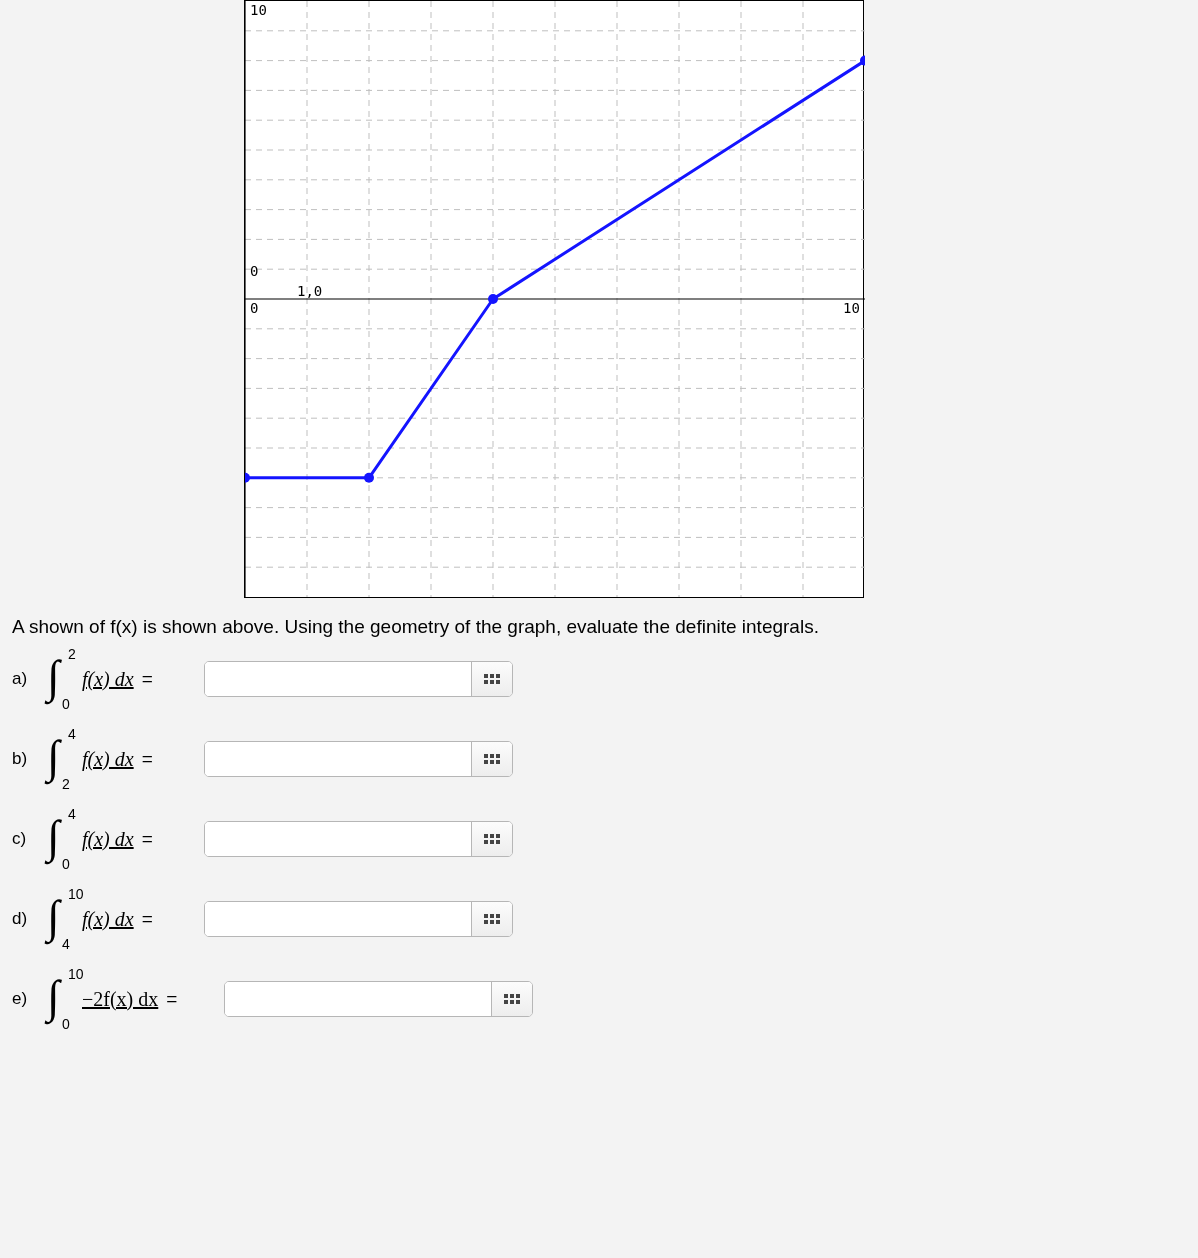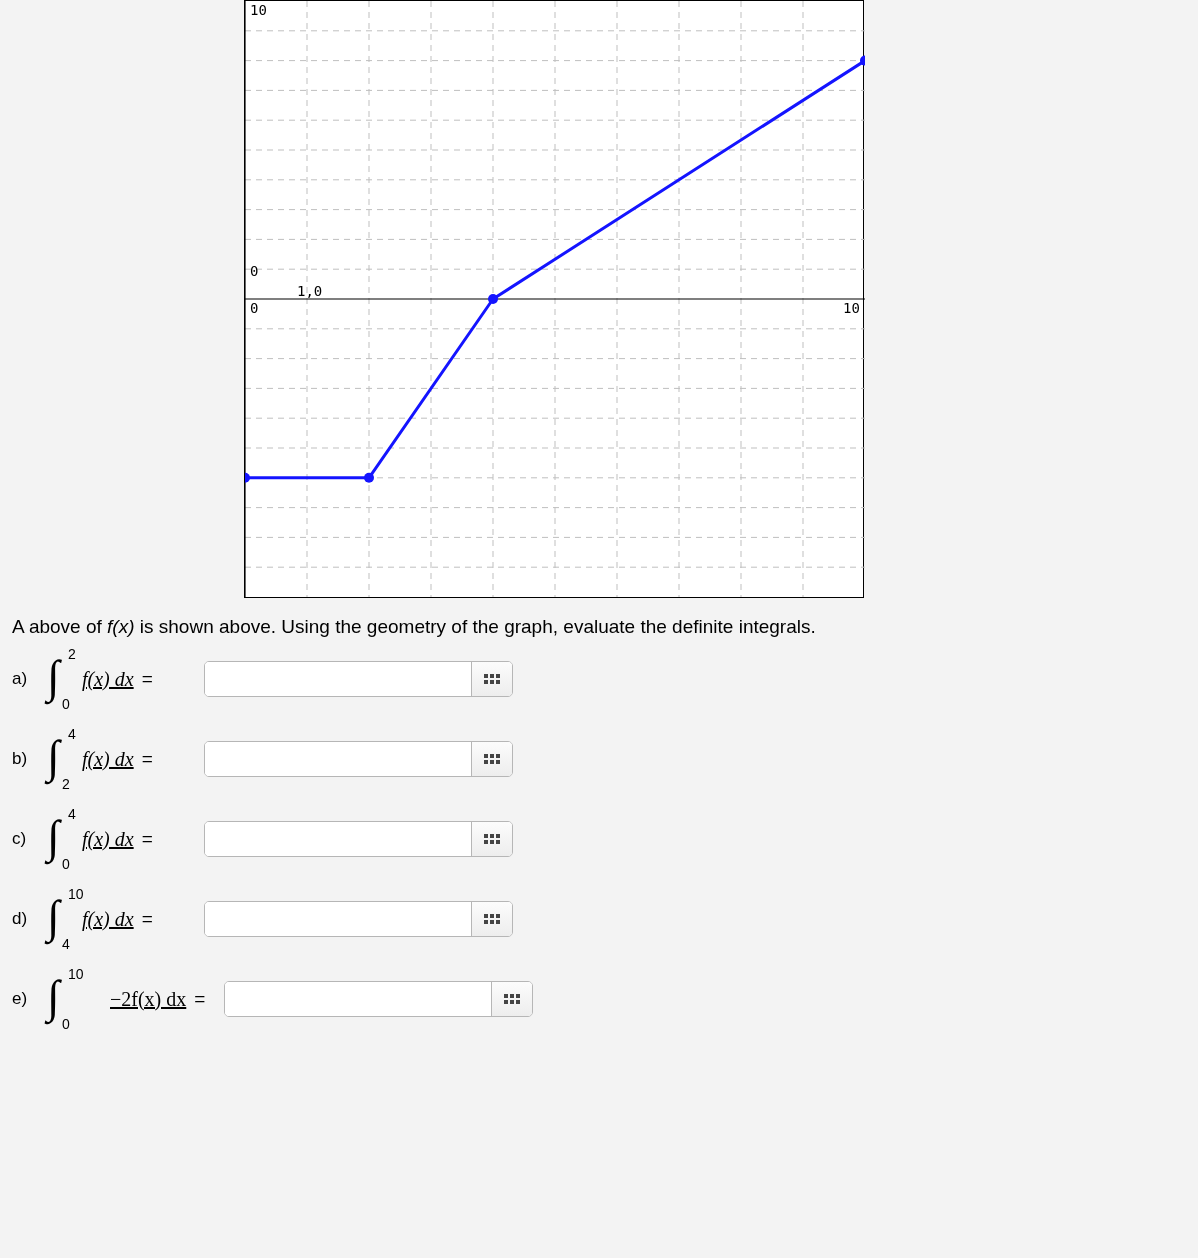--- a/index.html
+++ b/index.html
@@ -27,21 +27,21 @@
   .axis line { stroke: #000; stroke-width: 1.2; }
   .curve { stroke: #1414ff; stroke-width: 3; fill: none; stroke-linejoin: round; stroke-linecap: round; }
   .pt { fill: #1414ff; }
   .tick-label { font: 14px monospace; fill: #000; }
   .origin-label { font: 14px monospace; fill: #000; }
 
   .prompt {
     margin: 18px 0 14px 0;
     font-size: 19px;
   }
-  .prompt .fx { font-style: italic; }
+  .prompt .fx { }
 
   .rows { display: flex; flex-direction: column; gap: 26px; }
   .row { display: flex; align-items: center; gap: 10px; }
   .label { width: 22px; }
   .integral {
     font-size: 18px;
     display: flex;
     align-items: center;
     gap: 4px;
     min-width: 150px;
@@ -68,21 +68,21 @@
     position: absolute;
     bottom: -6px; left: 18px;
     font-size: 14px;
   }
   .integrand {
     font-style: italic;
     font-family: 'Times New Roman', serif;
     font-size: 20px;
     text-decoration: underline;
   }
-  .integrand .neg { font-style: normal; margin-left: 28px; }
+  .integrand .neg { font-style: normal; }
   .equals { font-size: 19px; padding: 0 4px; }
   .answer-box {
     display: inline-flex;
     align-items: stretch;
     height: 34px;
     border: 1px solid #b6b6b6;
     border-radius: 5px;
     overflow: hidden;
     background: #fff;
   }
@@ -172,21 +172,21 @@
         <text class="tick-label" x="5" y="14">10</text>
         <text class="tick-label" x="5" y="275">0</text>
         <text class="origin-label" x="5" y="312">0</text>
         <text class="origin-label" x="52" y="295">1,0</text>
         <text class="tick-label" x="598" y="312">10</text>
       </svg>
     </div>
   </div>
 
   <p class="prompt">
-    <span>A above of </span><span class="fx">f(x)</span><span> is shown above. Using the geometry of the graph, evaluate the definite integrals.</span>
+    <span>A shown of </span><span class="fx">f(x)</span><span> is shown above. Using the geometry of the graph, evaluate the definite integrals.</span>
   </p>
 
   <div class="rows">
 
     <div class="row">
       <span class="label">a)</span>
       <span class="integral">
         <span class="int-sym">
           <span class="sym">∫</span>
           <span class="up">2</span>

